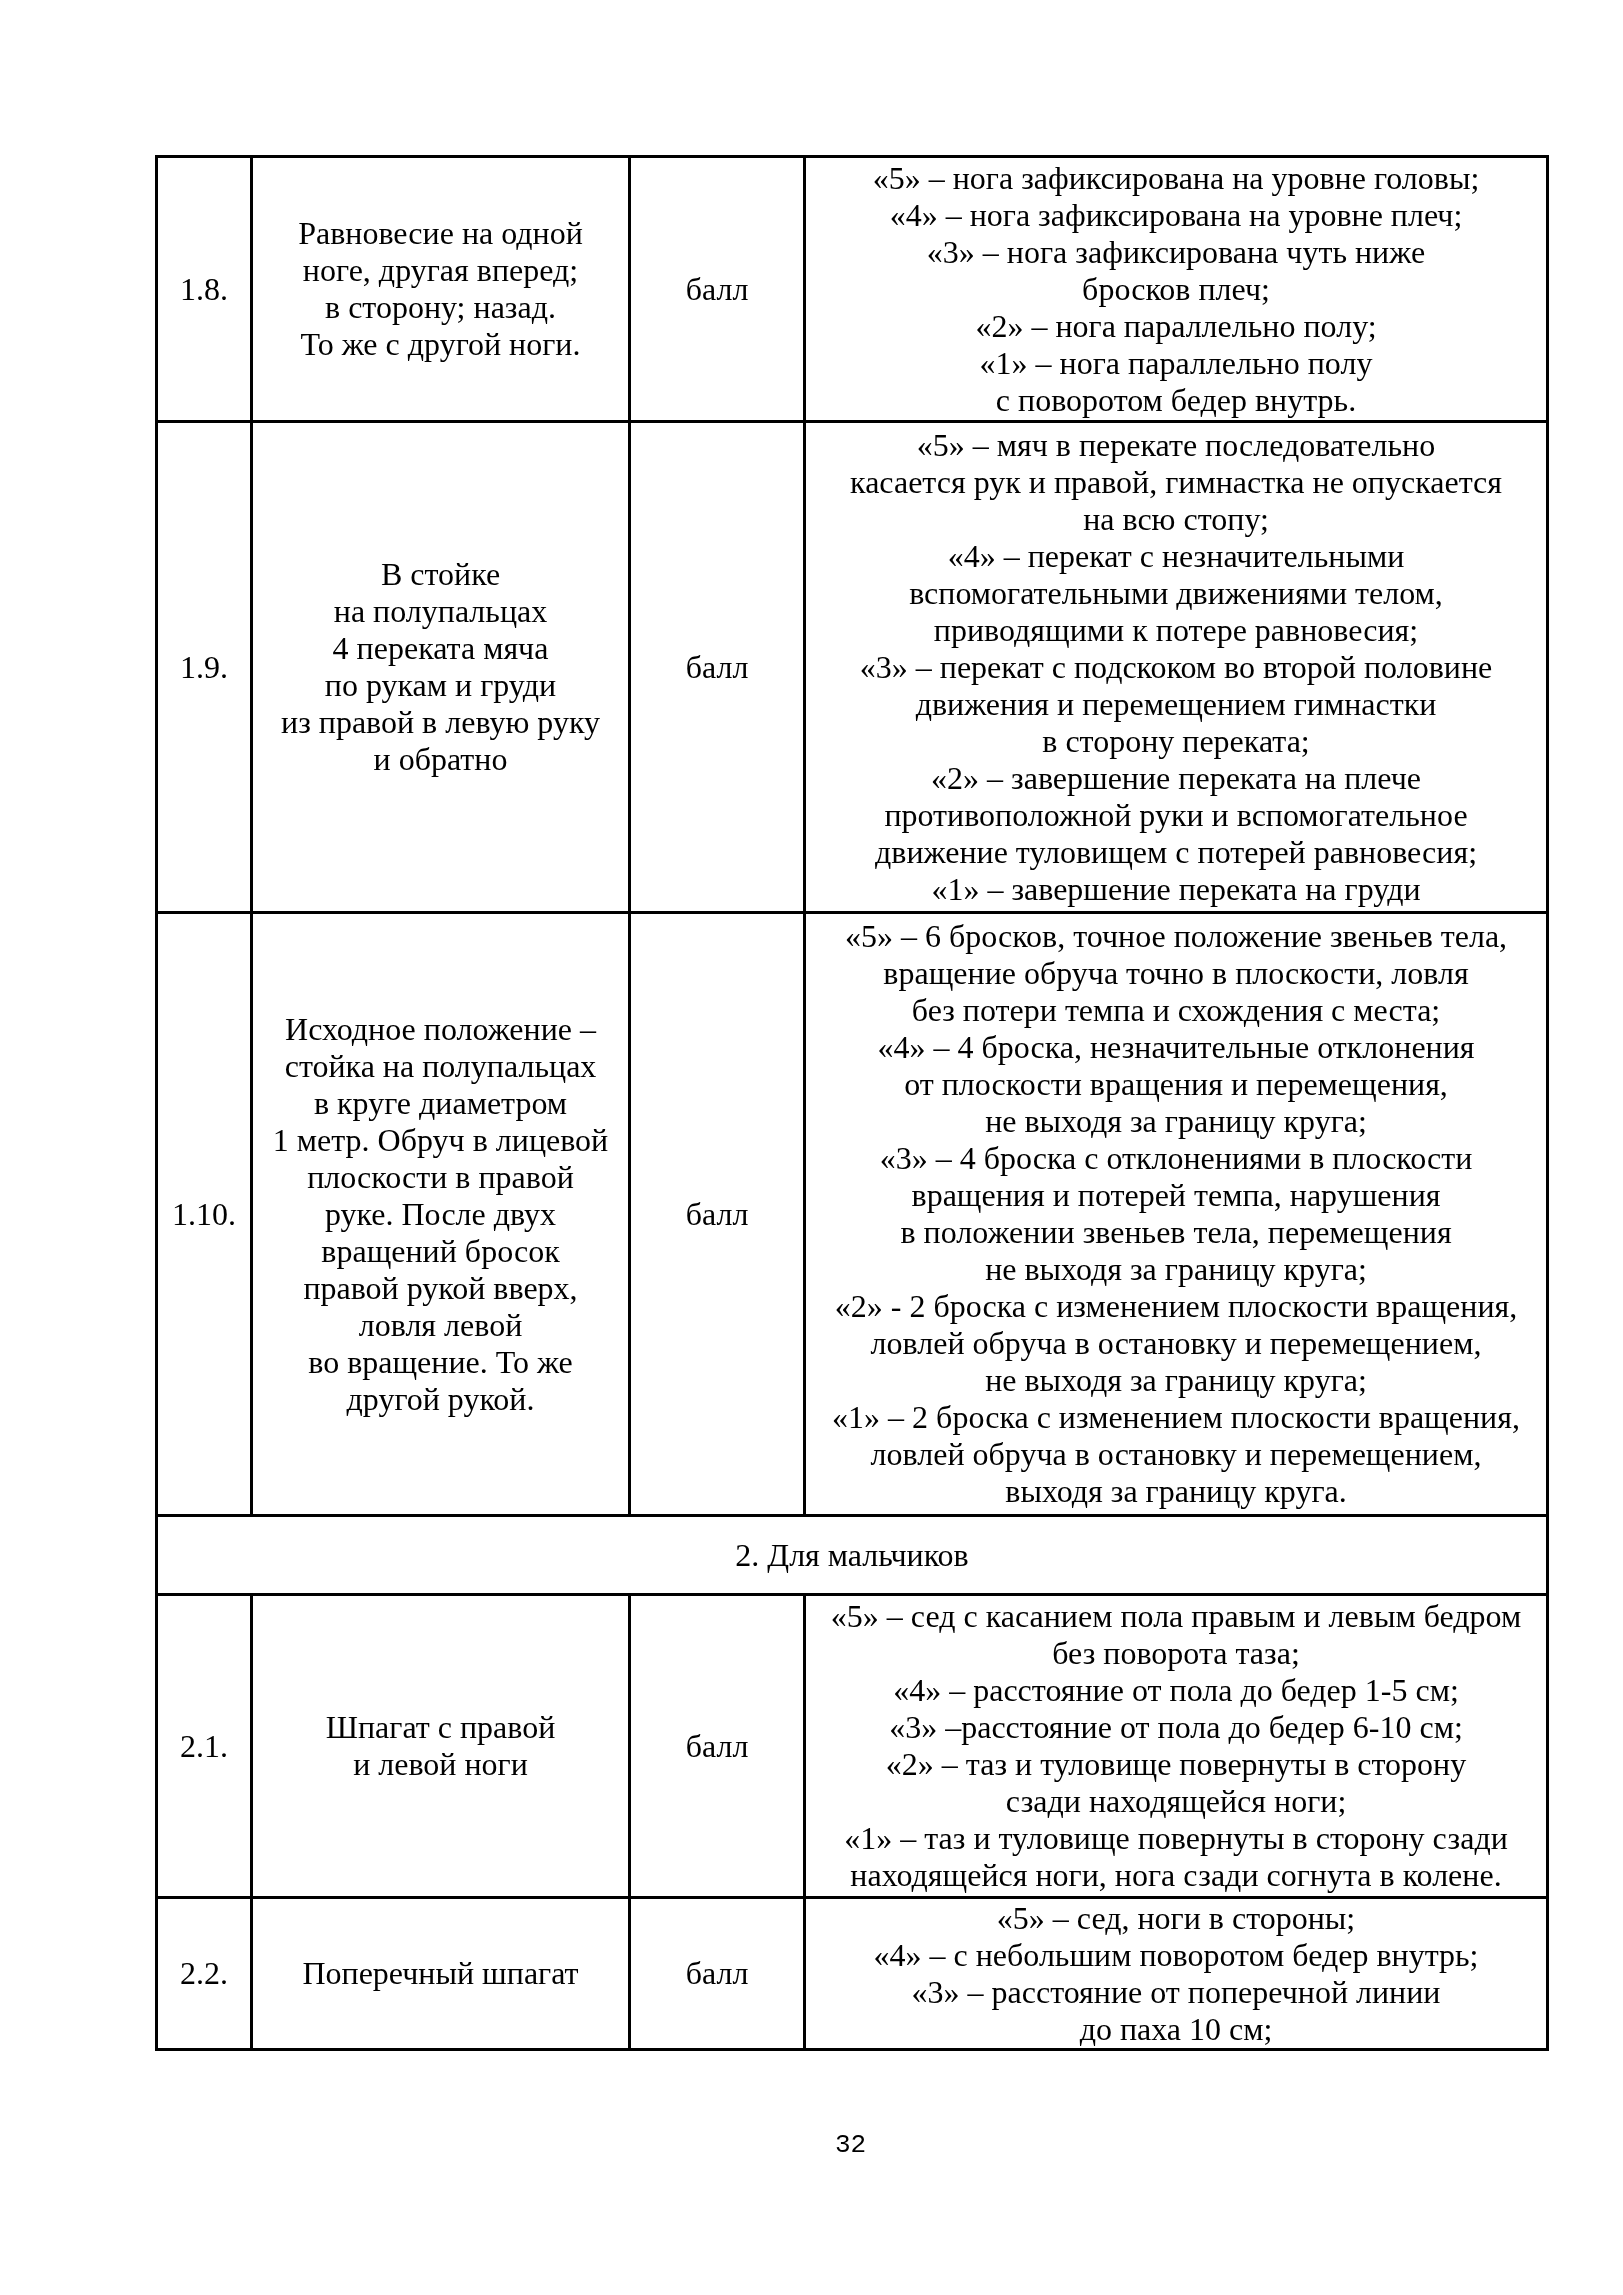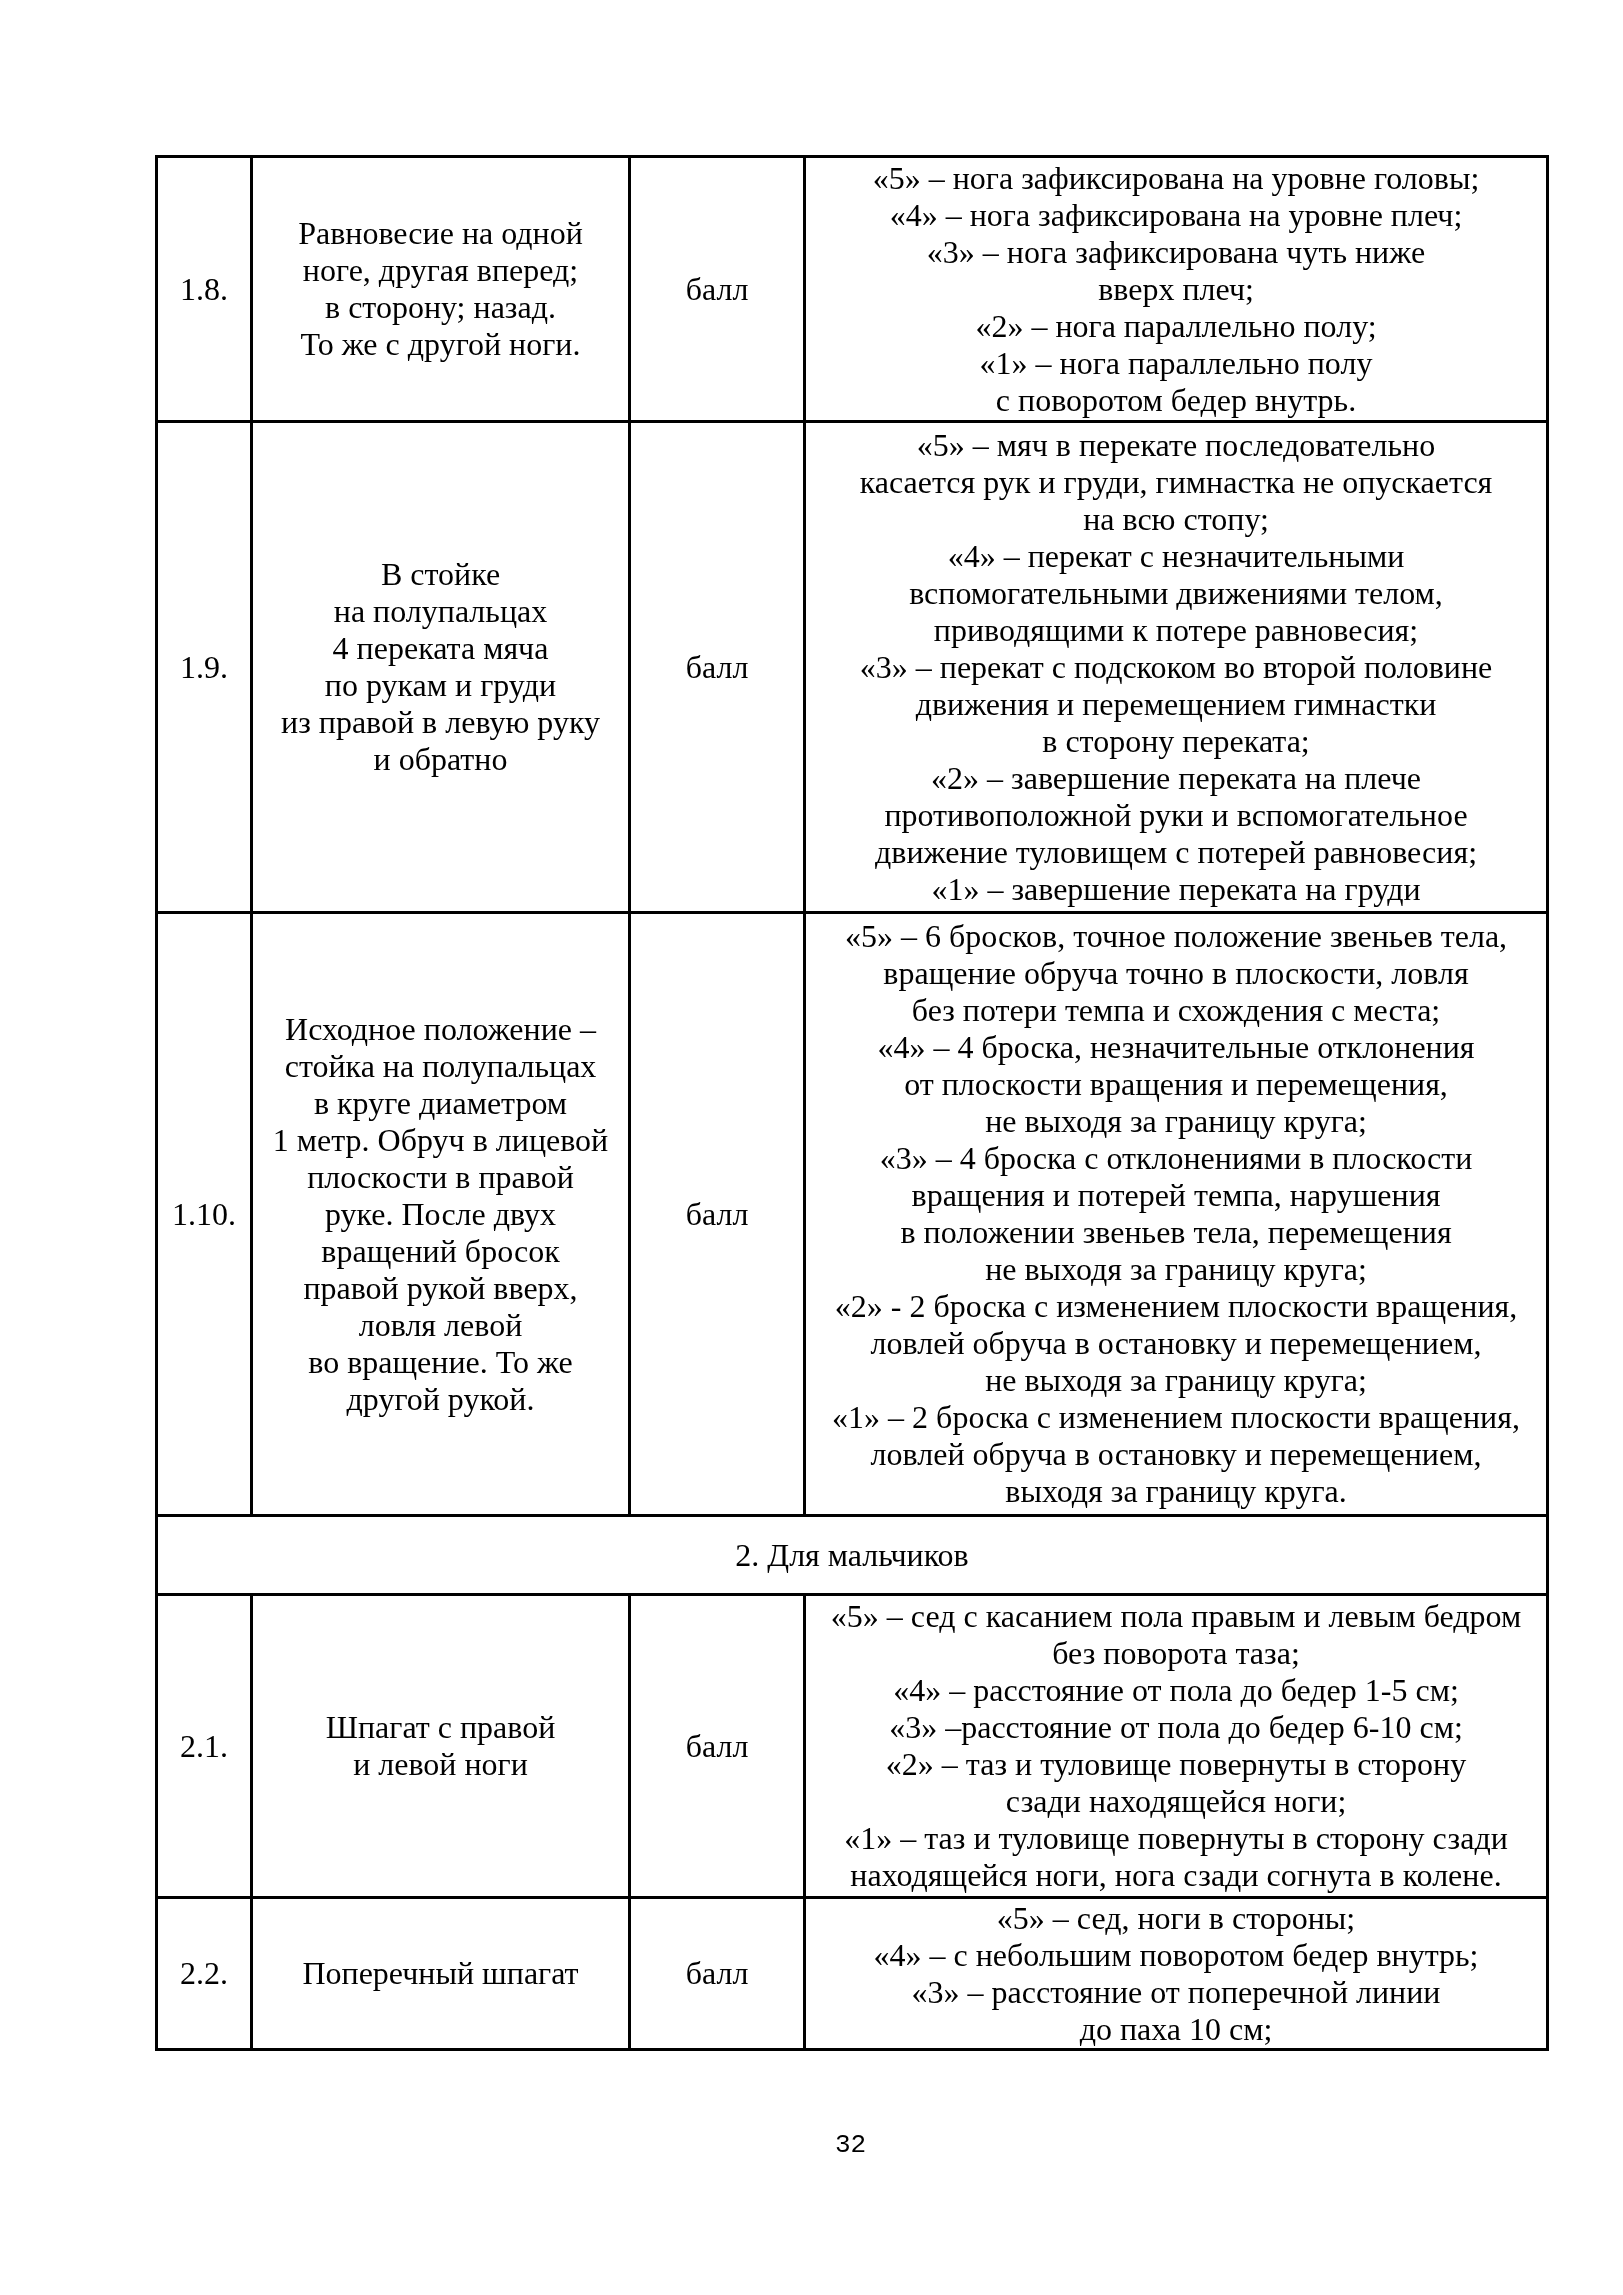--- a/index.html
+++ b/index.html
@@ -52,41 +52,41 @@
           <span class="line">Равновесие на одной</span>
           <span class="line">ноге, другая вперед;</span>
           <span class="line">в сторону; назад.</span>
           <span class="line">То же с другой ноги.</span>
         </td>
         <td>балл</td>
         <td class="criteria">
           <span class="line">«5» – нога зафиксирована на уровне головы;</span>
           <span class="line">«4» – нога зафиксирована на уровне плеч;</span>
           <span class="line">«3» – нога зафиксирована чуть ниже</span>
-          <span class="line">вверх плеч;</span>
+          <span class="line">бросков плеч;</span>
           <span class="line">«2» – нога параллельно полу;</span>
           <span class="line">«1» – нога параллельно полу</span>
           <span class="line">с поворотом бедер внутрь.</span>
         </td>
       </tr>
 
       <tr class="r19">
         <td>1.9.</td>
         <td>
           <span class="line">В стойке</span>
           <span class="line">на полупальцах</span>
           <span class="line">4 переката мяча</span>
           <span class="line">по рукам и груди</span>
           <span class="line">из правой в левую руку</span>
           <span class="line">и обратно</span>
         </td>
         <td>балл</td>
         <td class="criteria">
           <span class="line">«5» – мяч в перекате последовательно</span>
-          <span class="line">касается рук и груди, гимнастка не опускается</span>
+          <span class="line">касается рук и правой, гимнастка не опускается</span>
           <span class="line">на всю стопу;</span>
           <span class="line">«4» – перекат с незначительными</span>
           <span class="line">вспомогательными движениями телом,</span>
           <span class="line">приводящими к потере равновесия;</span>
           <span class="line">«3» – перекат с подскоком во второй половине</span>
           <span class="line">движения и перемещением гимнастки</span>
           <span class="line">в сторону переката;</span>
           <span class="line">«2» – завершение переката на плече</span>
           <span class="line">противоположной руки и вспомогательное</span>
           <span class="line">движение туловищем с потерей равновесия;</span>

